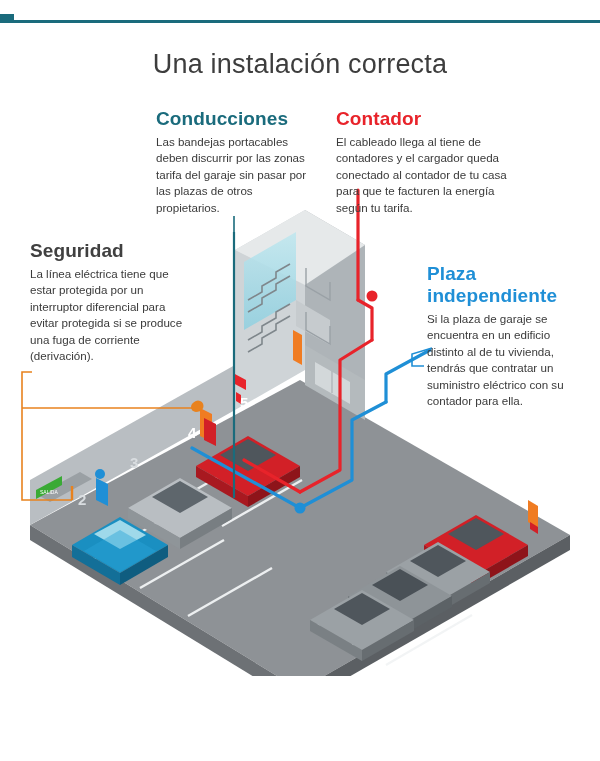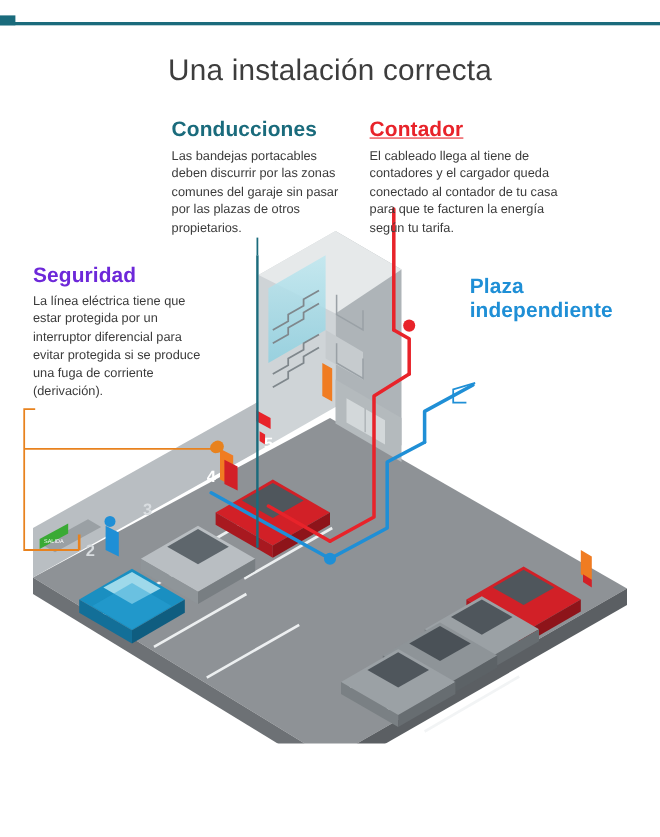--- a/index.html
+++ b/index.html
@@ -58,23 +58,23 @@
     font-weight: bold;
     letter-spacing: .1px;
   }
   .ann p {
     margin: 0;
     font-size: 11.6px;
     line-height: 1.42;
     color: #3a3a3a;
   }
   .ann.teal h3 { color: #1a6b7c; }
-  .ann.red  h3 { color: #e8232a; text-decoration: underline; }
-  .ann.orange h3 { color: #6d28d9; }
-  .ann.blue h3 { color: #1f8fd6; }
+  .ann.red  h3 { color: #e8232a; }
+  .ann.orange h3 { color: #404040; }
+  .ann.blue h3 { color: #1f8fd6; margin-top: 13px; }
 
   .ann-conducciones { left: 156px; top: 108px; width: 152px; }
   .ann-contador     { left: 336px; top: 108px; width: 175px; }
   .ann-seguridad    { left: 30px;  top: 240px; width: 160px; }
   .ann-plaza        { left: 427px; top: 250px; width: 150px; }
 
   
   .leaders {
     position: absolute; left: 0; top: 0;
     width: 600px; height: 761px;
@@ -276,30 +276,31 @@
 
     <polyline points="32,372 22,372 22,500 72,500" fill="none" stroke="#e8821e" stroke-width="1.6"></polyline>
     <polyline points="22,408 196,408" fill="none" stroke="#e8821e" stroke-width="1.6"></polyline>
     <circle cx="196" cy="407" r="5" fill="#e8821e"></circle>
 
     <polyline points="424,366 412,366 412,354 432,348" fill="none" stroke="#1f8fd6" stroke-width="1.6"></polyline>
   </svg>
 
   <div class="ann teal ann-conducciones">
     <h3>Conducciones</h3>
-    <p>Las bandejas portacables deben discurrir por las zonas comunes del garaje sin  pasar por las plazas de otros propietarios.</p>
+    <p>Las bandejas portacables deben discurrir por las zonas tarifa del garaje sin  pasar por las plazas de otros propietarios.</p>
   </div>
 
   <div class="ann red ann-contador">
     <h3>Contador</h3>
     <p>El cableado llega al tiene de contadores y el cargador queda conectado al contador de tu casa para que te facturen la energía según tu tarifa.</p>
   </div>
 
   <div class="ann orange ann-seguridad">
     <h3>Seguridad</h3>
     <p>La línea eléctrica tiene que estar protegida por un interruptor diferencial para evitar protegida si se produce una fuga de corriente (derivación).</p>
   </div>
 
   <div class="ann blue ann-plaza">
     <h3>Plaza independiente</h3>
+    <p>Si la plaza de garaje se encuentra en un edificio distinto al de tu vivienda, tendrás que contratar un suministro eléctrico con su contador para ella.</p>
   </div>
 
 </div>
 
 </body></html>

